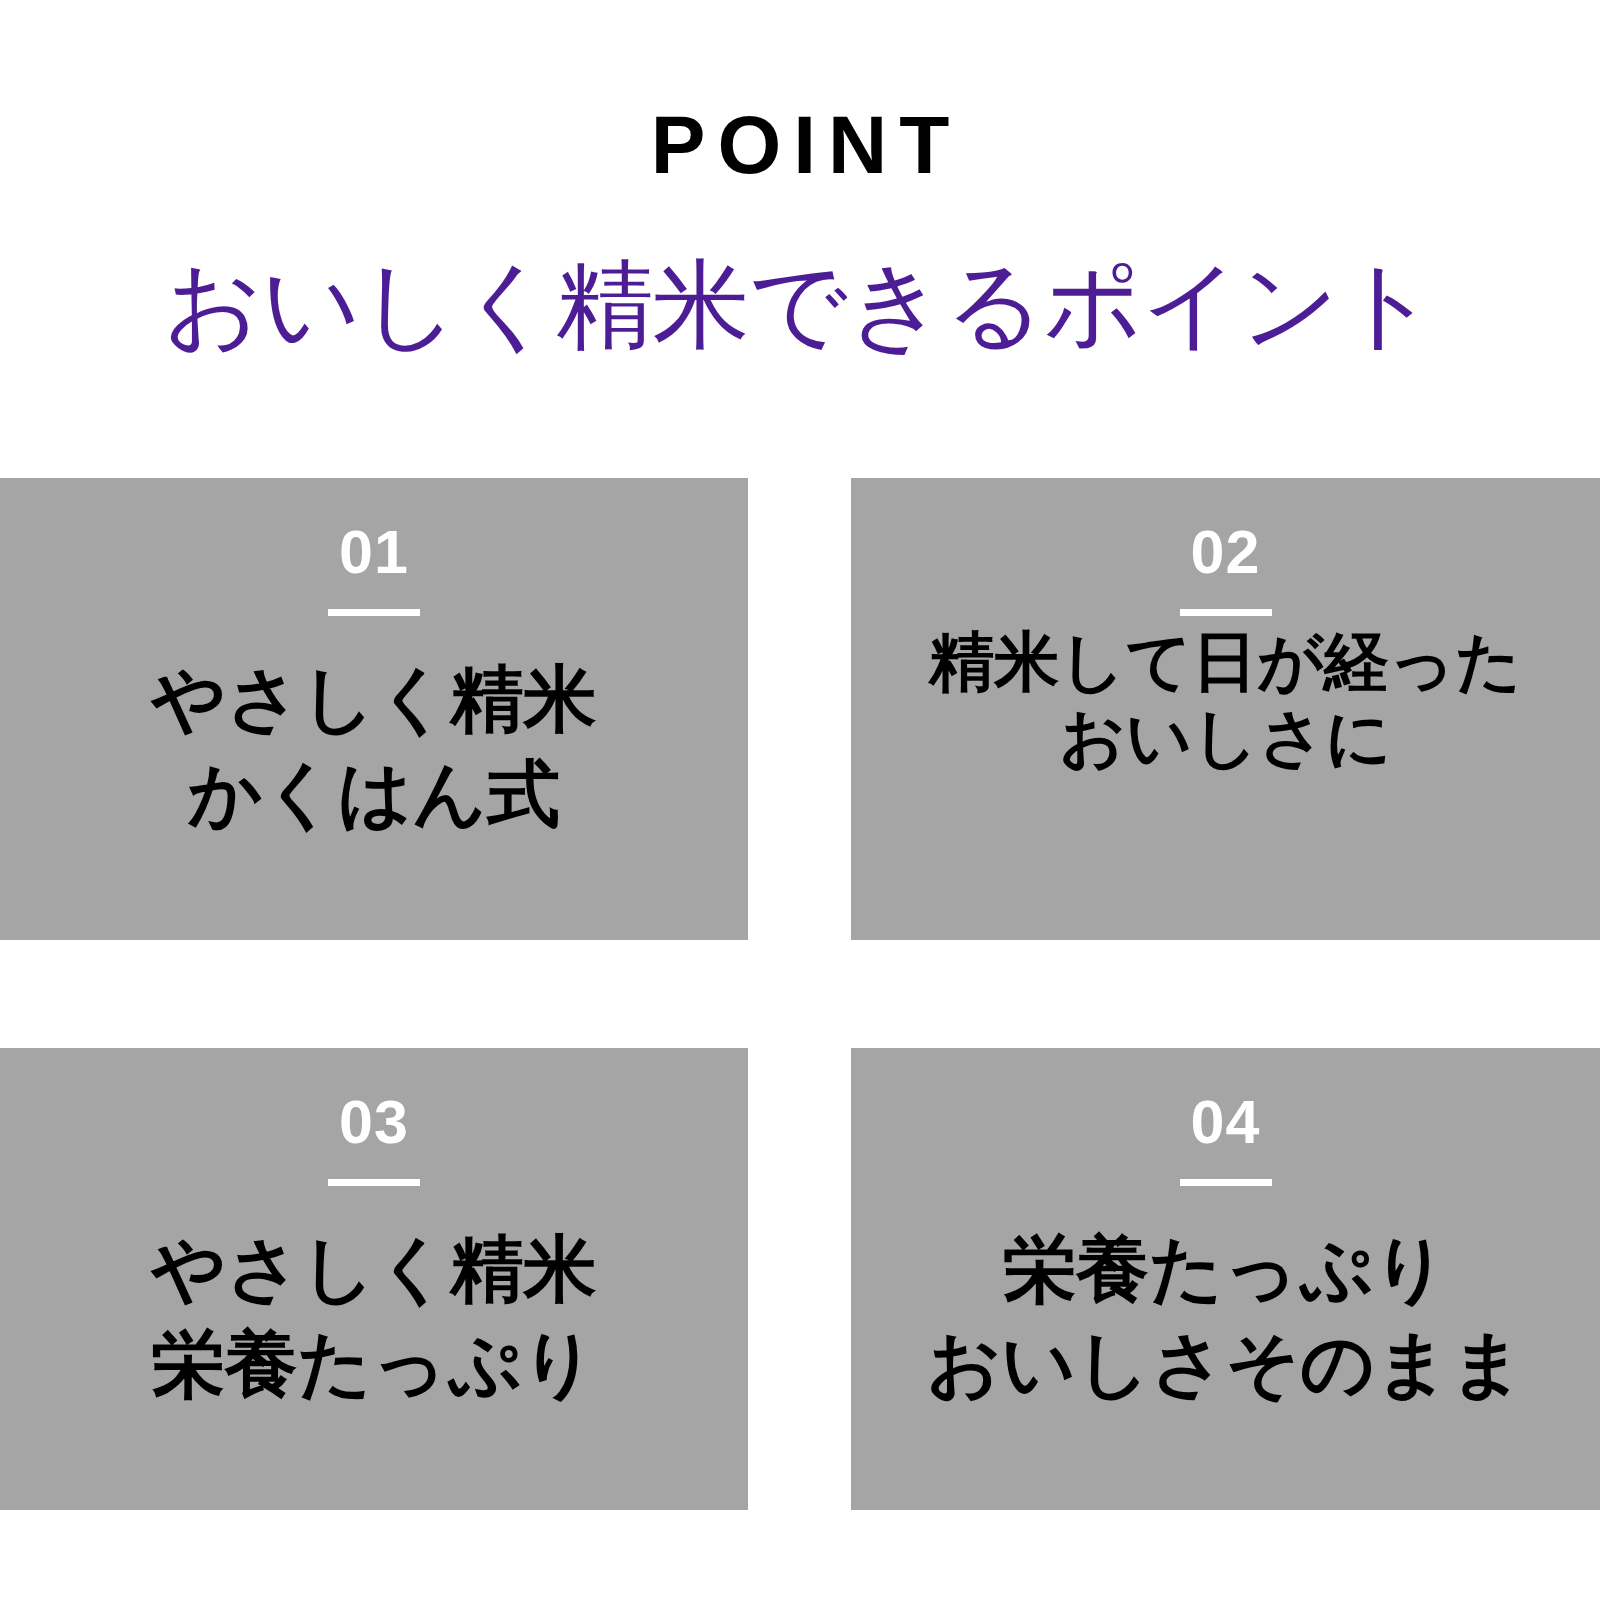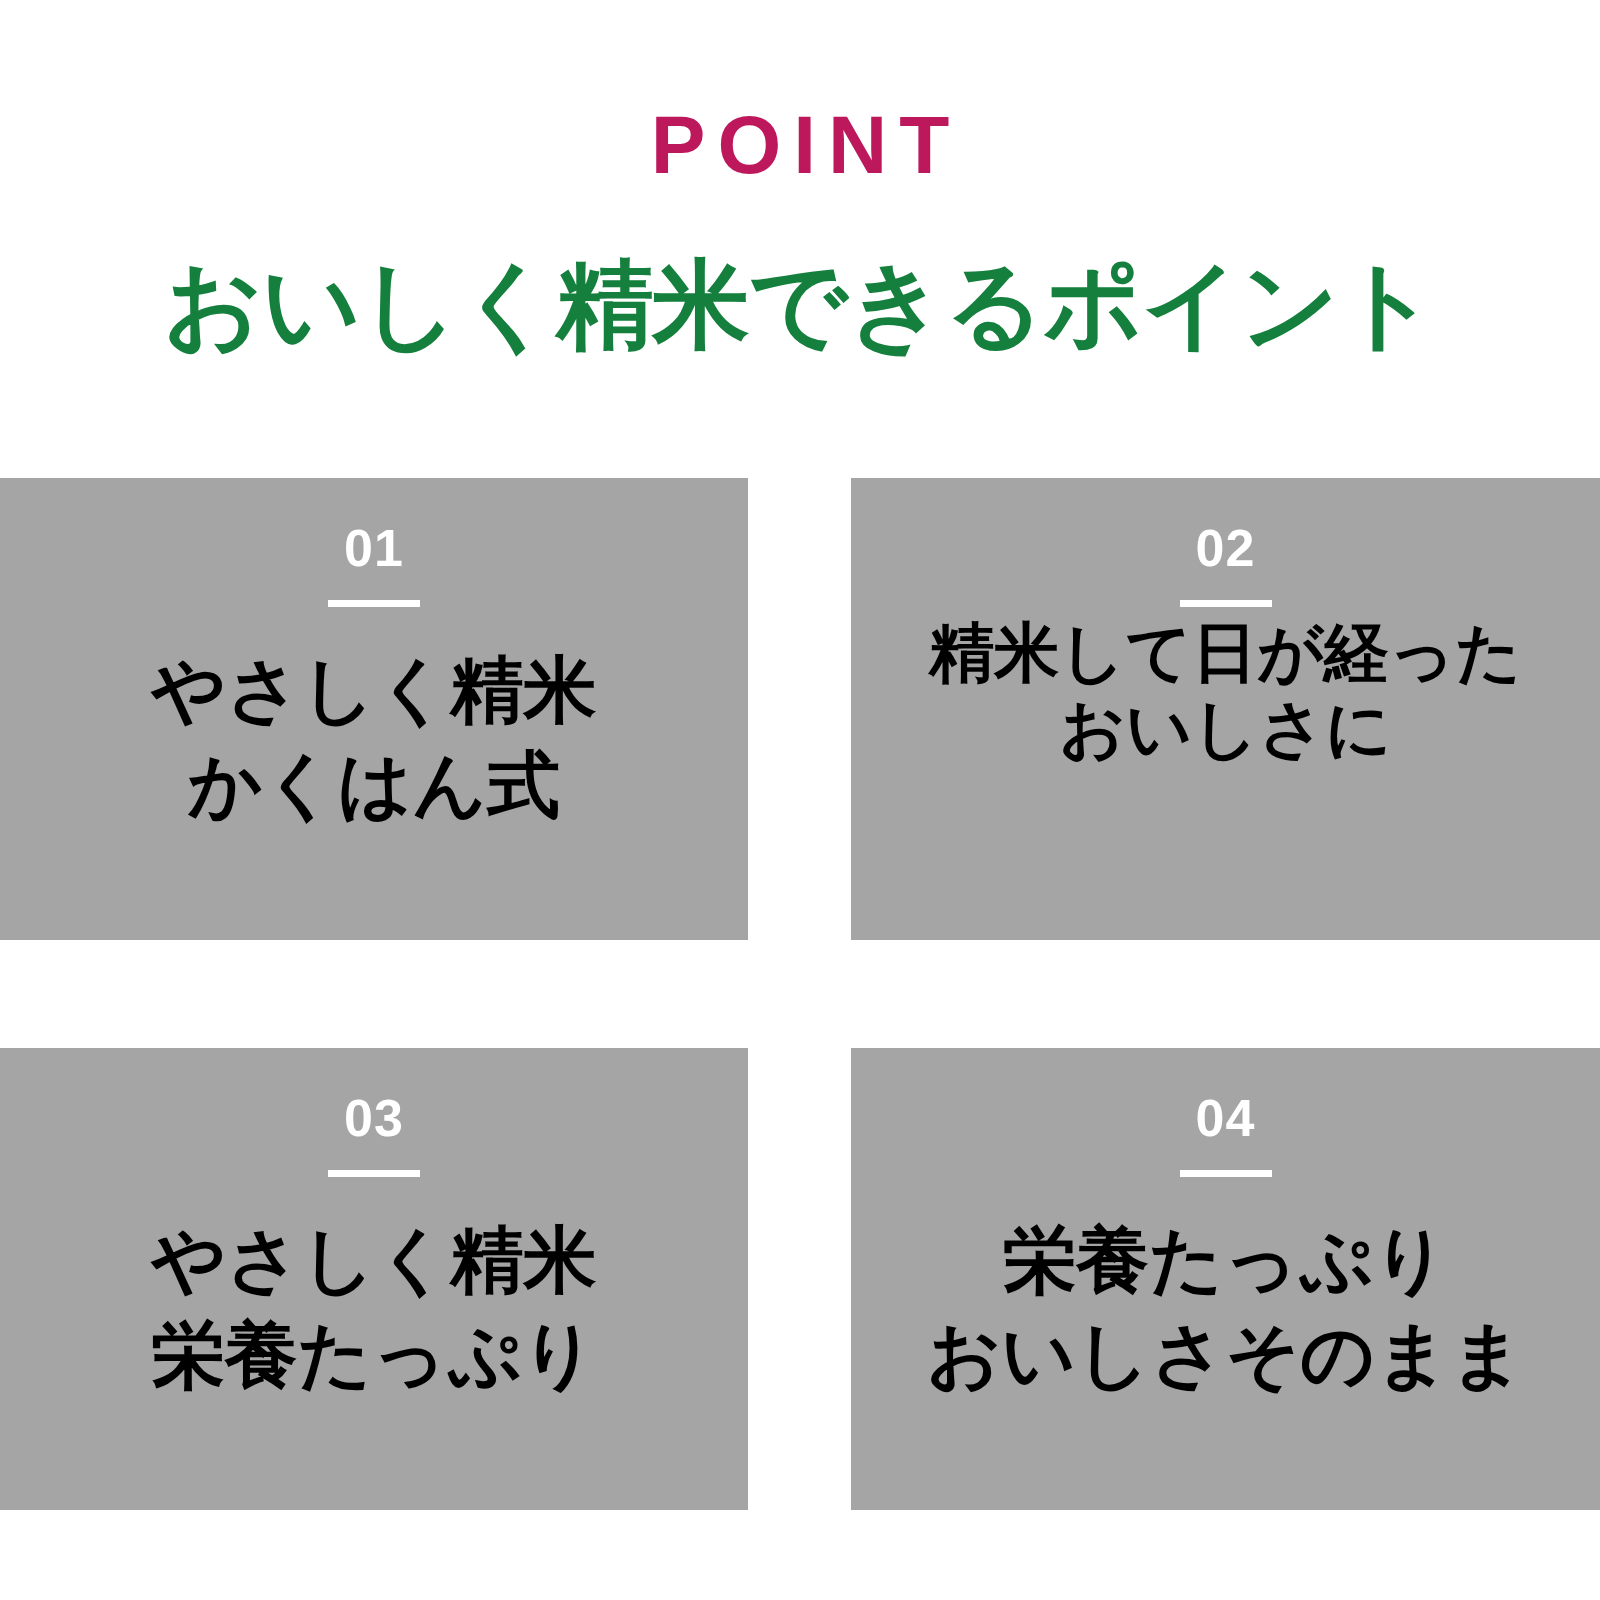--- a/index.html
+++ b/index.html
@@ -32,30 +32,30 @@
     text-align: center;
   }
   .eyebrow {
     margin: 0;
     padding-top: 104px;
     font-size: 82px;
     font-weight: bold;
     letter-spacing: 12px;
     text-indent: 12px;
     line-height: 1.0;
-    color: #be185d;
+    color: #000000;
   }
   .headline {
     margin: 0;
     padding-top: 66px;
     font-size: 97px;
-    font-weight: bold;
+    font-weight: normal;
     letter-spacing: -1px;
     line-height: 1.1;
-    color: #15803d;
+    color: #4c1d95;
   }
 
   
   .card {
     position: absolute;
     background: #a5a5a5;
     box-sizing: border-box;
     display: flex;
     flex-direction: column;
     align-items: center;
@@ -72,21 +72,21 @@
     text-align: center;
     box-sizing: border-box;
   }
   .card-1 .card-inner,
   .card-3 .card-inner { padding-left: 60px; }
   .card-2 .card-inner,
   .card-4 .card-inner { padding-right: 60px; }
 
   .card-number {
     color: #ffffff;
-    font-size: 52px;
+    font-size: 61px;
     font-weight: bold;
     line-height: 1.0;
     letter-spacing: 1px;
     padding-top: 44px;
   }
 
   .card-rule {
     width: 92px;
     height: 7px;
     background: #ffffff;

